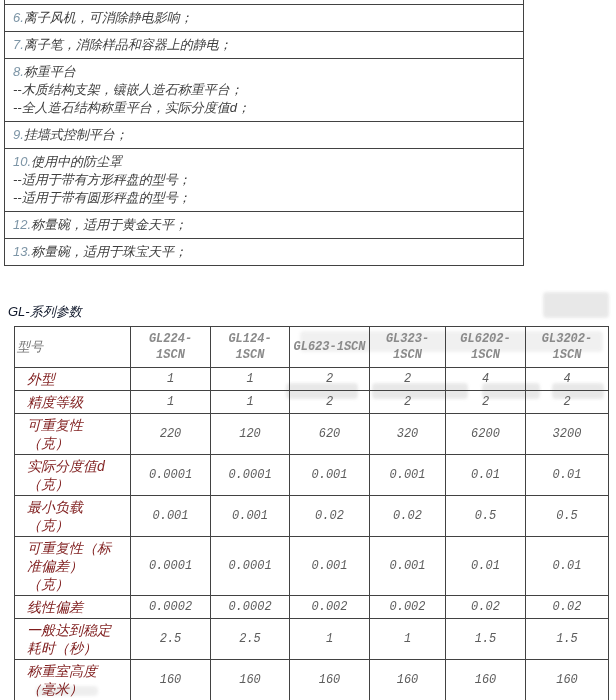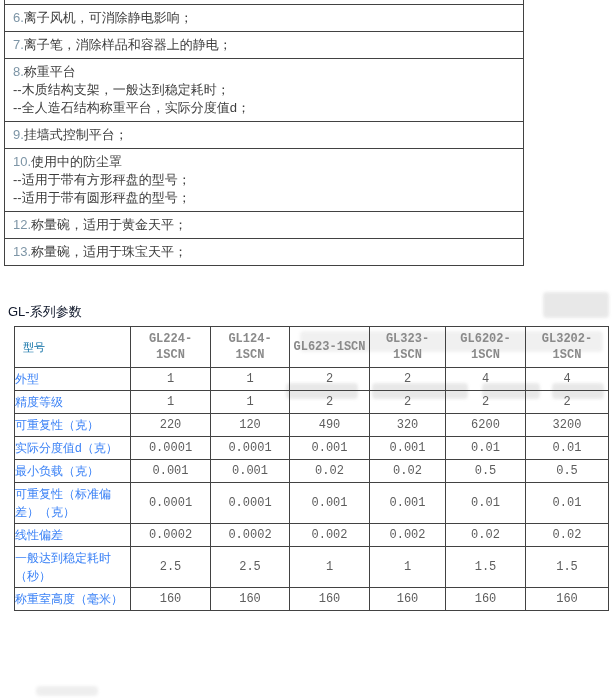--- a/index.html
+++ b/index.html
@@ -1,18 +1,18 @@
 <!DOCTYPE html>
 <html><head>
 <meta charset="utf-8">
 <style>
   html,body { margin:0; padding:0; background:#ffffff; }
   .page {
     position:relative; width:616px; height:700px; background:#ffffff;
-    font-family:"Liberation Sans", sans-serif; overflow:hidden;
+    font-family:"Liberation Sans", sans-serif; overflow:hidden;font-style:italic;
   }
 
   
   .wm { position:absolute; z-index:0; background:#d7d7d7; opacity:.55;
         border-radius:4px; filter:blur(1.5px); }
 
   
   .partial-row {
     position:absolute; left:4px; top:0; width:518px; height:5px;
     border-left:1px solid #424242; border-right:1px solid #424242;
@@ -36,30 +36,30 @@
     font-size:13px; color:#0f172a; z-index:1;
   }
 
   
   .spec-table {
     position:absolute; left:14px; top:326px; width:594px;
     border-collapse:collapse; table-layout:fixed; z-index:1;
   }
   .spec-table th, .spec-table td { border:1px solid #424242; }
   .corner-cell {
-    text-align:left; font-weight:normal; font-size:11px; color:#0369a1;
-    padding:2px 6px 2px 8px; vertical-align:middle;
+    text-align:left; font-weight:normal; font-size:13px; color:#737373;
+    padding:2px 6px 2px 2px; vertical-align:middle;
   }
   .model-cell {
     text-align:center; vertical-align:middle;
     font-family:"Liberation Mono","DejaVu Sans Mono", monospace;
     font-size:12px; color:#8a8a8a; line-height:16px; padding:4px 1px; height:32px;
   }
   .label-cell {
-    font-size:12px; color:#3b82f6; padding:2px 6px 2px 0; line-height:18px;
+    font-size:14px; color:#7f1d1d; padding:2px 6px 2px 12px; line-height:18px;
     vertical-align:middle;
   }
   .value-cell {
     text-align:center; vertical-align:middle;
     font-family:"Liberation Mono","DejaVu Sans Mono", monospace;
     font-size:12px; color:#5d5d5d; padding:2px 1px; line-height:17px; height:17px;
   }
 </style>
 </head>
 <body>
@@ -84,21 +84,21 @@
           </td>
         </tr>
         <tr>
           <td>
             <div><span class="acc-num">7.</span>离子笔，消除样品和容器上的静电；</div>
           </td>
         </tr>
         <tr>
           <td>
             <div><span class="acc-num">8.</span>称重平台</div>
-            <div>--木质结构支架，一般达到稳定耗时；</div>
+            <div>--木质结构支架，镶嵌人造石称重平台；</div>
             <div>--全人造石结构称重平台，实际分度值d；</div>
           </td>
         </tr>
         <tr>
           <td>
             <div><span class="acc-num">9.</span>挂墙式控制平台；</div>
           </td>
         </tr>
         <tr>
           <td>
@@ -176,21 +176,21 @@
           <td class="value-cell">1</td>
           <td class="value-cell">2</td>
           <td class="value-cell">2</td>
           <td class="value-cell">2</td>
           <td class="value-cell">2</td>
         </tr>
         <tr>
           <td class="label-cell">可重复性（克）</td>
           <td class="value-cell">220</td>
           <td class="value-cell">120</td>
-          <td class="value-cell">490</td>
+          <td class="value-cell">620</td>
           <td class="value-cell">320</td>
           <td class="value-cell">6200</td>
           <td class="value-cell">3200</td>
         </tr>
         <tr>
           <td class="label-cell">实际分度值d（克）</td>
           <td class="value-cell">0.0001</td>
           <td class="value-cell">0.0001</td>
           <td class="value-cell">0.001</td>
           <td class="value-cell">0.001</td>

